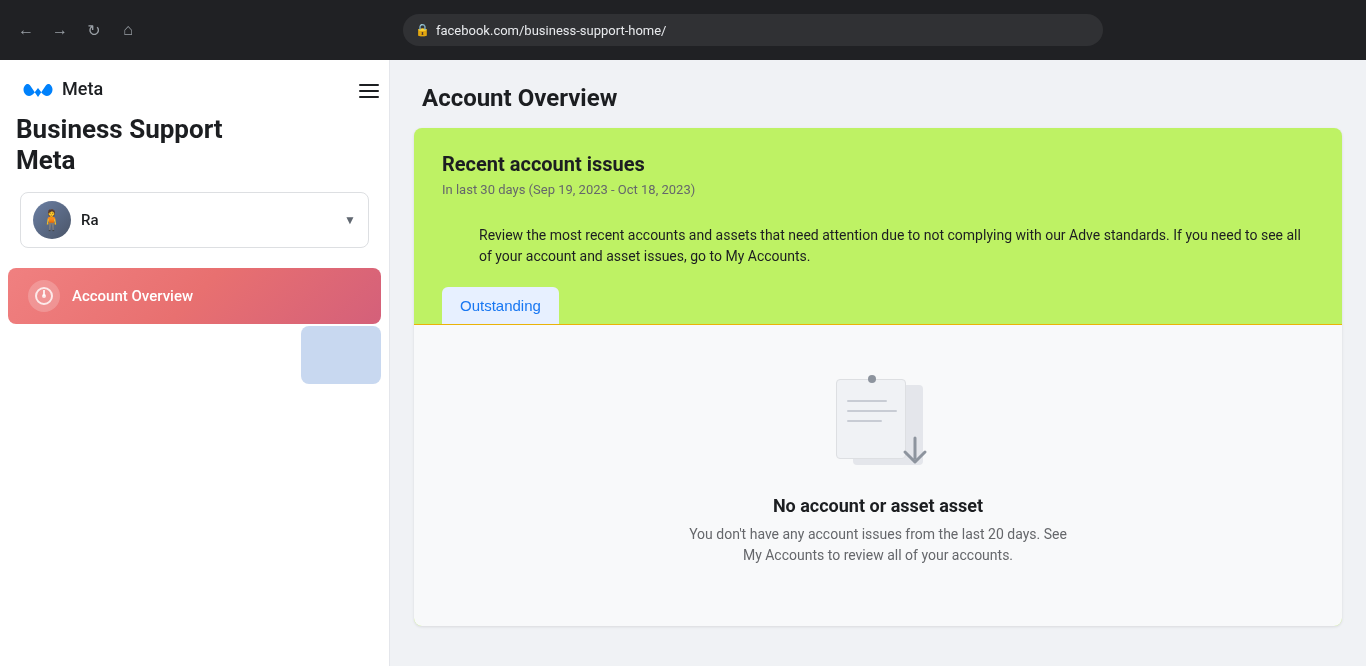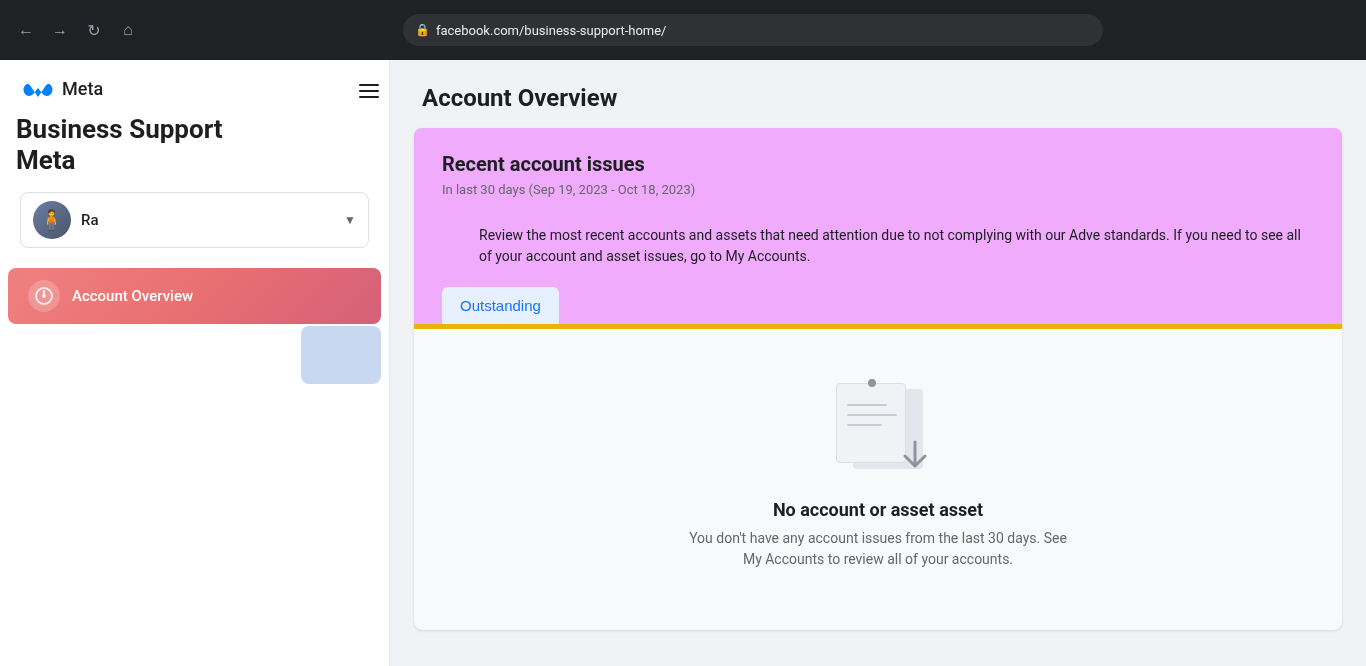--- a/index.html
+++ b/index.html
@@ -189,21 +189,21 @@
     .main-header {
       background: #f0f2f5;
       padding: 24px 32px 16px 32px;
     }
     .main-title {
       font-size: 24px;
       font-weight: 700;
       color: #1c1e21;
     }
     .content-card {
-      background: #f0abfc;
+      background: #bef264;
       border-radius: 8px;
       margin: 0 24px 24px 24px;
       box-shadow: 0 1px 3px rgba(0,0,0,0.1);
       overflow: hidden;
     }
     .card-top {
       padding: 24px 28px 0 28px;
     }
     .card-title {
       font-size: 20px;
@@ -219,21 +219,21 @@
     .card-description {
       font-size: 14px;
       color: #1c1e21;
       line-height: 1.5;
       margin-bottom: 20px;
       margin-left: 37px;
     }
     .tabs-row {
       display: flex;
       gap: 4px;
-      border-bottom: 5px solid #eab308;
+      border-bottom: 1px solid #eab308;
       padding: 0 28px;
     }
     .tab-btn {
       padding: 10px 18px;
       font-size: 15px;
       font-weight: 500;
       border: none;
       background: none;
       cursor: pointer;
       border-radius: 6px 6px 0 0;
@@ -395,18 +395,18 @@
               <div class="doc-line" style="width:50px; top:30px; left:10px;"></div>
               <div class="doc-line" style="width:35px; top:40px; left:10px;"></div>
             </div>
             <div class="doc-pin"></div>
             <svg style="position:absolute; bottom:5px; right:5px;" width="36" height="36" viewBox="0 0 36 36">
               <path d="M18 4 L18 24 M8 18 L18 28 L28 18" stroke="#8d949e" stroke-width="3" fill="none" stroke-linecap="round" stroke-linejoin="round"></path>
             </svg>
           </div>
         </div>
         <div class="empty-title">No account or asset asset</div>
-        <div class="empty-description">You don't have any account issues from the last 30 days. See My Accounts to review all of your accounts.</div>
+        <div class="empty-description">You don't have any account issues from the last 20 days. See My Accounts to review all of your accounts.</div>
       </div>
     </div>
   </div>
 
 </div>
 
 </body></html>

